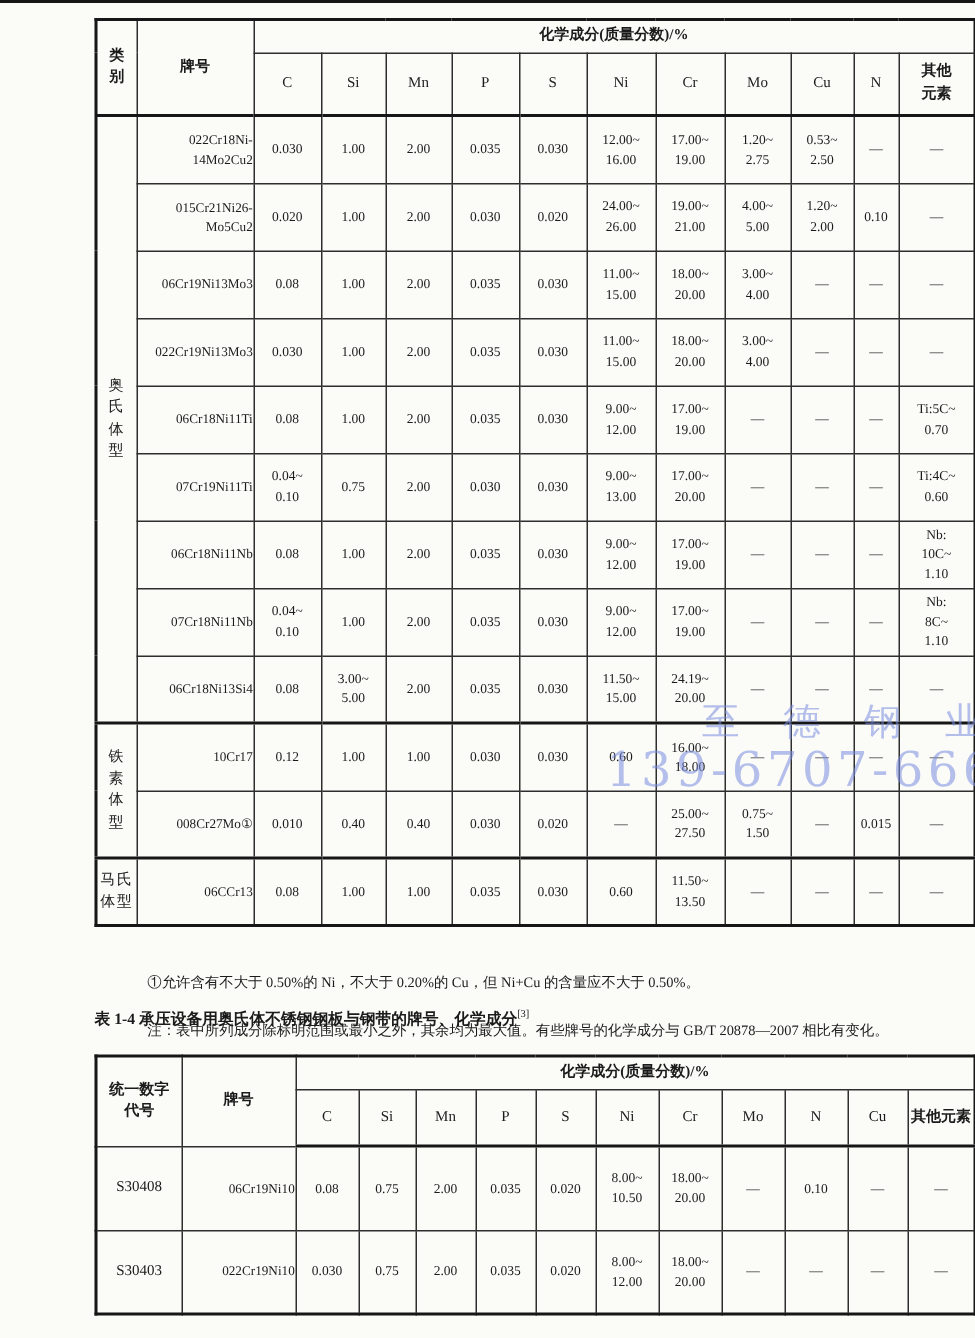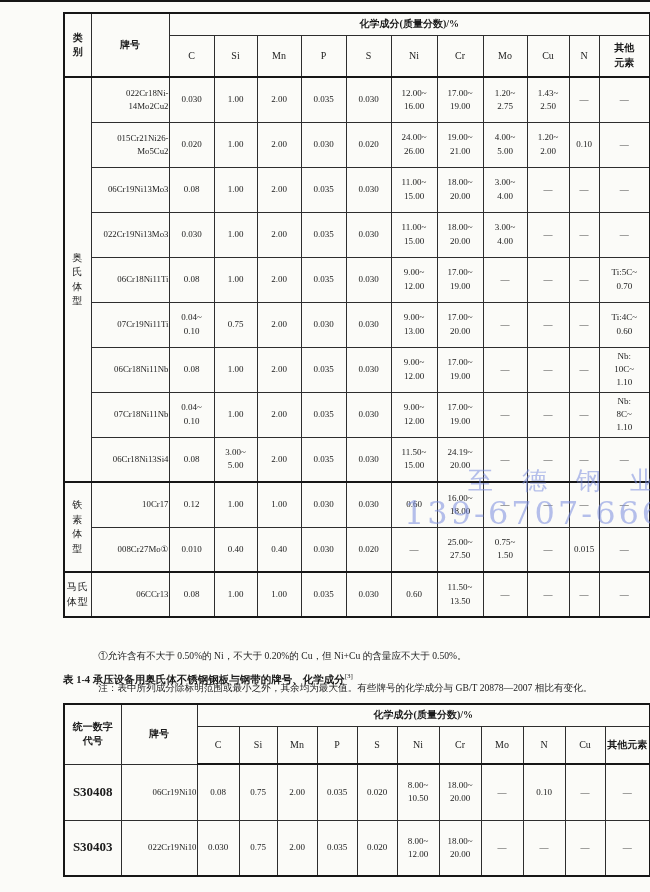--- a/index.html
+++ b/index.html
@@ -37,21 +37,21 @@
   .t thead tr:last-child th{border-bottom:2px solid #161616;}
   tr.h1{height:22px;}
   #t1 tr.h2{height:42px;}
   #t2 tr.h2{height:38px;}
   #t1 tbody tr{height:45px;}
   #t2 tbody tr{height:56px;}
   #t1 tbody tr.group-start td{border-top:2px solid #161616;}
   td.cat{font-size:10px;letter-spacing:1px;}
   td.grade{font-size:8.8px;text-align:right;}
   td.val{font-size:9px;}
-  td.code{font-size:13px;font-weight:bold;}
+  td.code{font-size:10px;}
   #t1{position:absolute;left:63px;top:12px;}
   .notes{
     position:absolute;left:63px;top:632px;width:586px;
     font-size:9.6px;line-height:1.65;
   }
   .notes p{margin:16px;text-indent:2em;}
   .t2-title{
     position:absolute;left:63px;top:672px;width:586px;
     text-align:left;font-size:10.5px;font-weight:bold;font-family:Liberation Serif, serif;
   }
@@ -127,21 +127,21 @@
           <td class="val">1.00</td>
           <td class="val">2.00</td>
           <td class="val">0.035</td>
           <td class="val">0.030</td>
           <td class="val">12.00~
 16.00</td>
           <td class="val">17.00~
 19.00</td>
           <td class="val">1.20~
 2.75</td>
-          <td class="val">1.43~
+          <td class="val">0.53~
 2.50</td>
           <td class="val">—</td>
           <td class="val">—</td>
         </tr>
         <tr>
           <td class="grade">015Cr21Ni26-
 Mo5Cu2</td>
           <td class="val">0.020</td>
           <td class="val">1.00</td>
           <td class="val">2.00</td>

